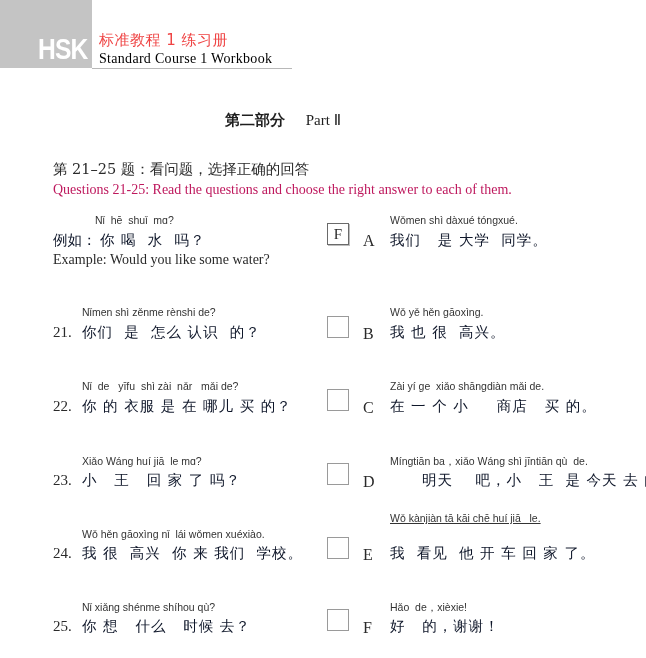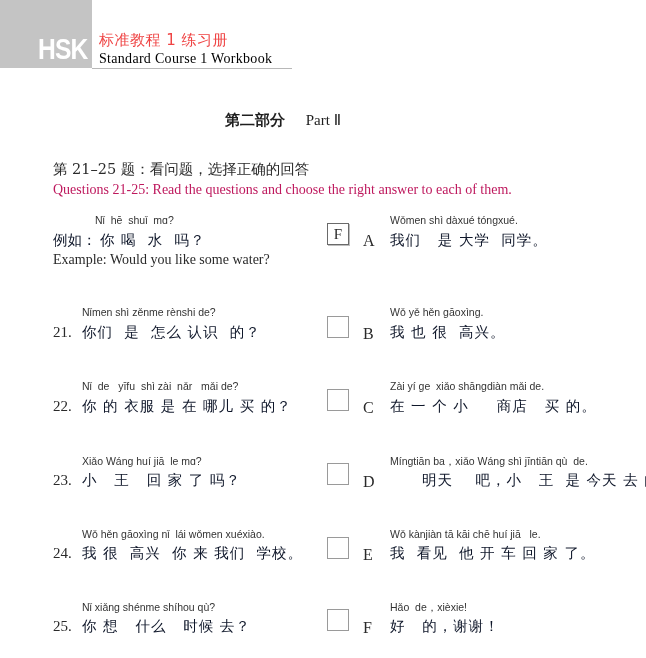--- a/index.html
+++ b/index.html
@@ -192,21 +192,21 @@
 <div class="answer-box" style="top:463px;"></div>
 <div class="opt-letter" style="top:473px;">D</div>
 <div class="pinyin" style="left:390px; top:455px;">Míngtiān ba，xiǎo Wáng shì jīntiān qù  de.</div>
 <div class="hanzi" style="left:390px; top:471px;margin-left:32px;">明天    吧，小   王  是 今天 去 的。</div>
 
 <div class="pinyin" style="left:82px; top:528px;">Wǒ hěn gāoxìng nǐ  lái wǒmen xuéxiào.</div>
 <div class="qnum" style="left:53px; top:545px;">24.</div>
 <div class="hanzi" style="left:82px; top:544px;">我 很  高兴  你 来 我们  学校。</div>
 <div class="answer-box" style="top:537px;"></div>
 <div class="opt-letter" style="top:546px;">E</div>
-<div class="pinyin" style="left:390px; top:528px;">Wǒ kànjiàn tā kāi chē huí jiā   le.</div>
+<div class="pinyin" style="left:390px; top:512px;text-decoration:underline;">Wǒ kànjiàn tā kāi chē huí jiā   le.</div>
 <div class="hanzi" style="left:390px; top:544px;">我  看见  他 开 车 回 家 了。</div>
 
 <div class="pinyin" style="left:82px; top:601px;">Nǐ xiǎng shénme shíhou qù?</div>
 <div class="qnum" style="left:53px; top:618px;">25.</div>
 <div class="hanzi" style="left:82px; top:617px;">你 想   什么   时候 去？</div>
 <div class="answer-box" style="top:609px;"></div>
 <div class="opt-letter" style="top:619px;">F</div>
 <div class="pinyin" style="left:390px; top:601px;">Hǎo  de，xièxie!</div>
 <div class="hanzi" style="left:390px; top:617px;">好   的，谢谢！</div>
 

